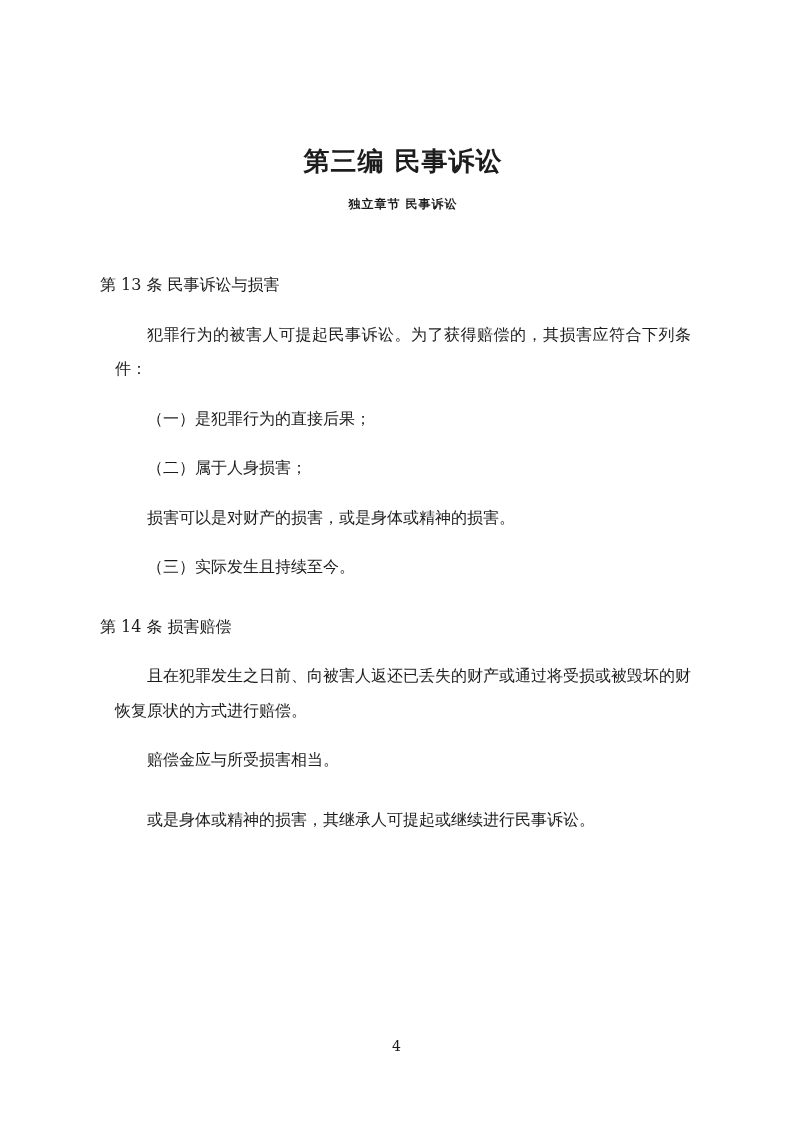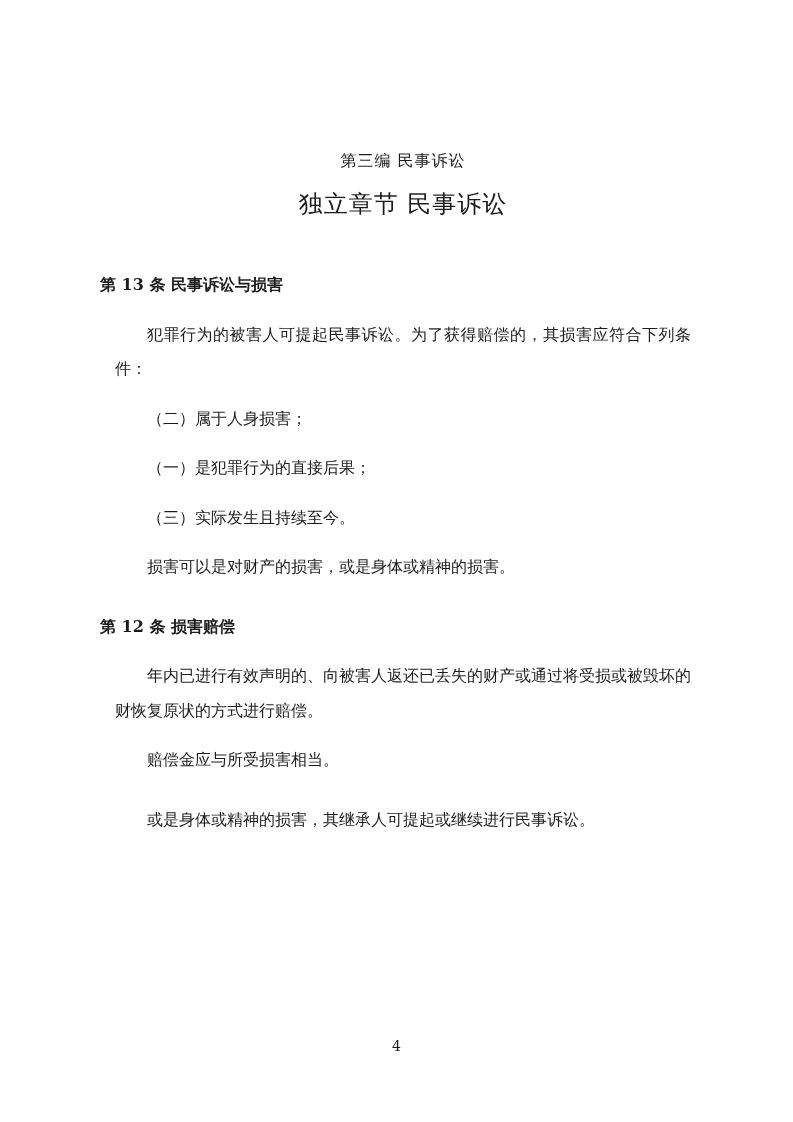--- a/index.html
+++ b/index.html
@@ -18,44 +18,44 @@
     font-family: "DejaVu Serif", "Liberation Serif", serif;
     color: #1c1c1c;
   }
   .content {
     margin-left: 100px;
     width: 606px;
   }
   .doc-title {
     margin: 0;
     text-align: center;
-    font-size: 16px;
+    font-size: 26px;
     line-height: 22px;
-    font-weight: normal;
+    font-weight: bold;
     letter-spacing: 1px;
   }
   .doc-subtitle {
     margin: 21px 0 0 0;
     text-align: center;
-    font-size: 24px;
+    font-size: 12px;
     line-height: 22px;
-    font-weight: normal;
+    font-weight: bold;
     letter-spacing: 1px;
   }
   .section {
     margin-top: 25px;
   }
   .section.first {
     margin-top: 53px;
   }
   .article-heading {
     margin: 0;
     font-size: 16px;
     line-height: 34.5px;
-    font-weight: bold;
+    font-weight: normal;
   }
   .para {
     margin: 15px;
     font-size: 16px;
     line-height: 34.5px;
     text-align: justify;
     text-indent: 2em;
     word-break: break-all;
   }
   .footer {
@@ -75,29 +75,29 @@
 <div class="page">
   <div class="content">
 
     <h1 class="doc-title">第三编 民事诉讼</h1>
 
     <h2 class="doc-subtitle">独立章节 民事诉讼</h2>
 
     <div class="section first">
       <h3 class="article-heading">第 13 条 民事诉讼与损害</h3>
       <p class="para">犯罪行为的被害人可提起民事诉讼。为了获得赔偿的，其损害应符合下列条件：</p>
+      <p class="para">（一）是犯罪行为的直接后果；</p>
       <p class="para">（二）属于人身损害；</p>
-      <p class="para">（一）是犯罪行为的直接后果；</p>
+      <p class="para">损害可以是对财产的损害，或是身体或精神的损害。</p>
       <p class="para">（三）实际发生且持续至今。</p>
-      <p class="para">损害可以是对财产的损害，或是身体或精神的损害。</p>
     </div>
 
     <div class="section">
-      <h3 class="article-heading">第 12 条 损害赔偿</h3>
-      <p class="para">年内已进行有效声明的、向被害人返还已丢失的财产或通过将受损或被毁坏的财恢复原状的方式进行赔偿。</p>
+      <h3 class="article-heading">第 14 条 损害赔偿</h3>
+      <p class="para">且在犯罪发生之日前、向被害人返还已丢失的财产或通过将受损或被毁坏的财恢复原状的方式进行赔偿。</p>
       <p class="para">赔偿金应与所受损害相当。</p>
     </div>
 
 
     <div class="section">
       <p class="para">或是身体或精神的损害，其继承人可提起或继续进行民事诉讼。</p>
     </div>
 
 
   </div>

